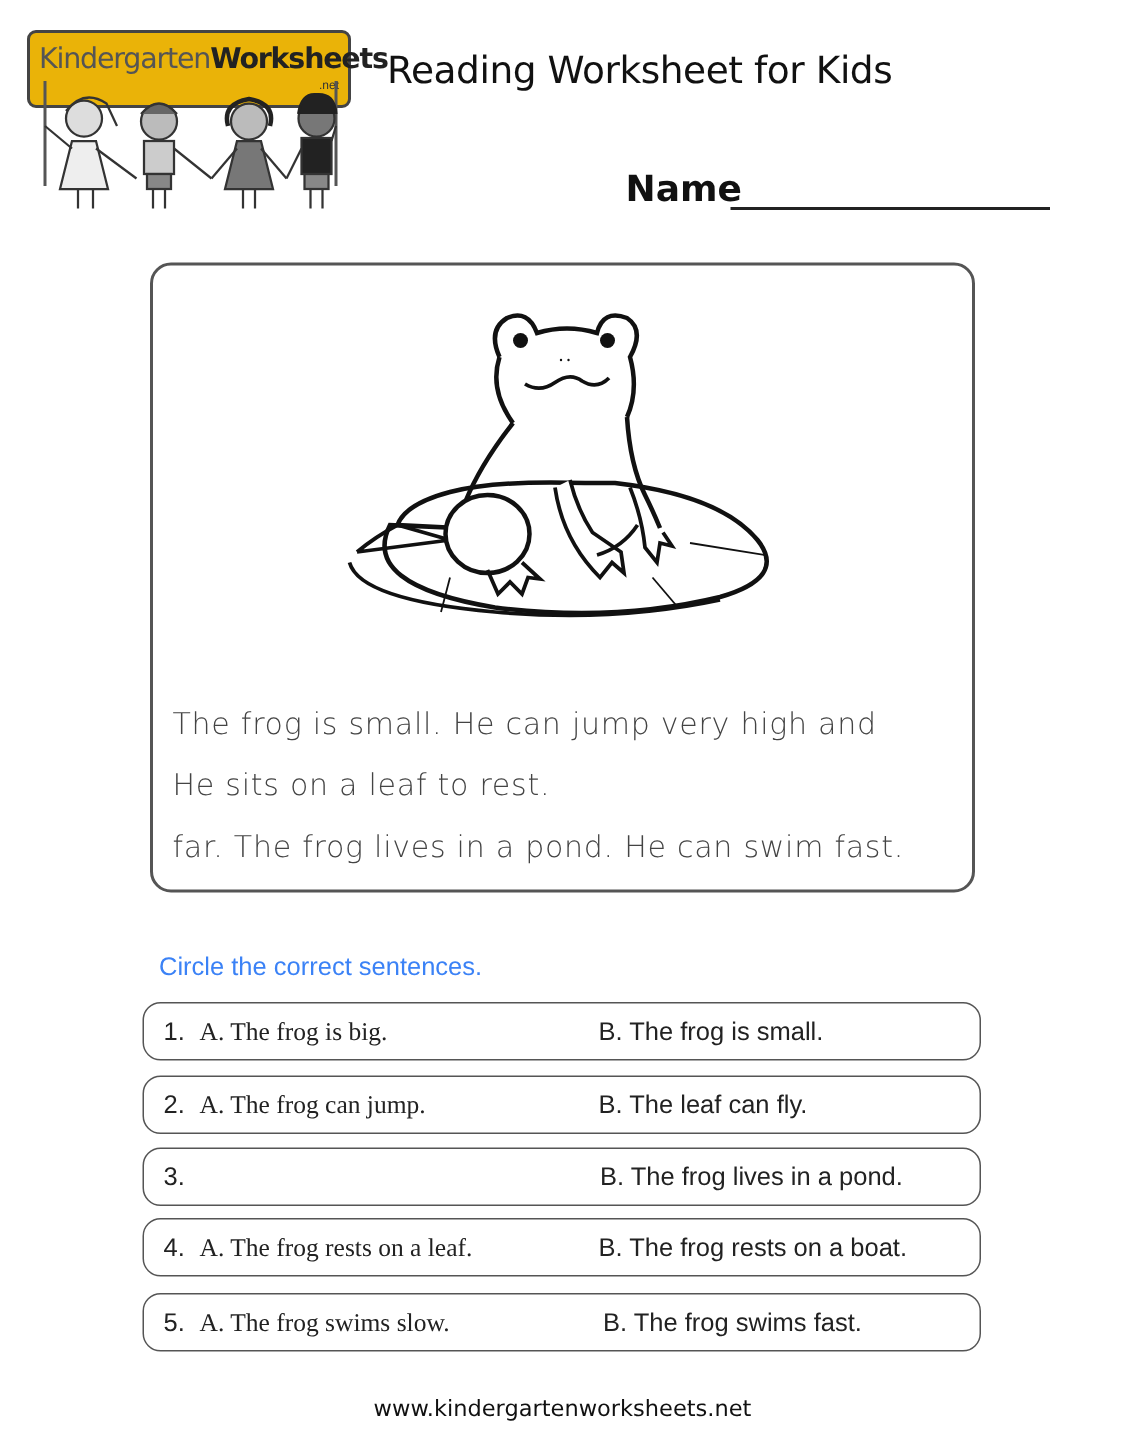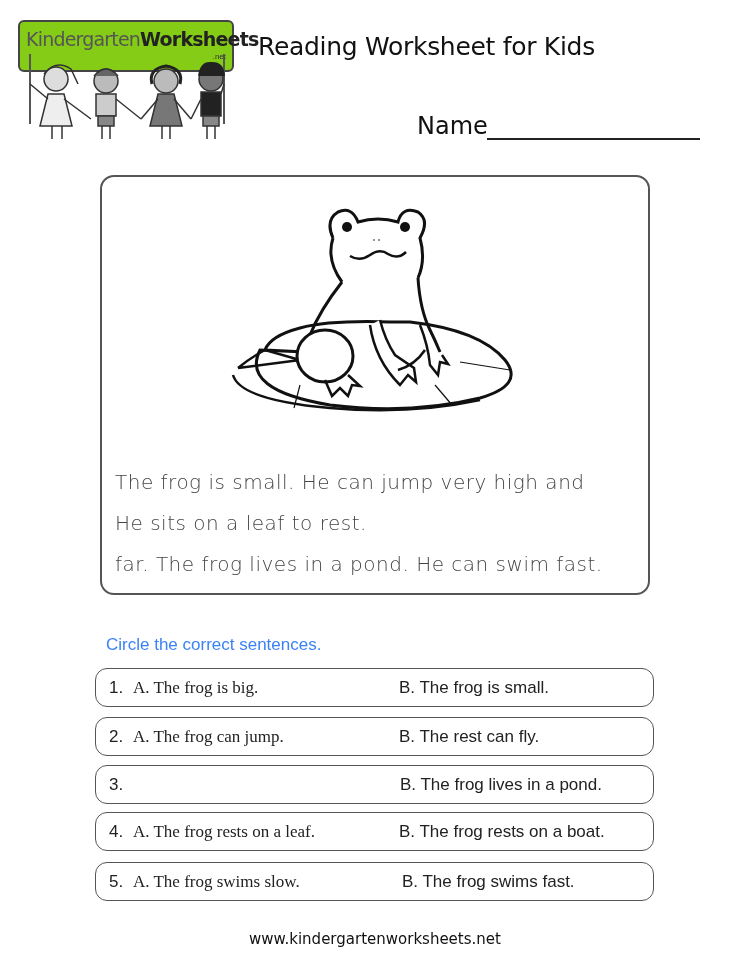--- a/index.html
+++ b/index.html
@@ -1,24 +1,24 @@
 <!DOCTYPE html>
 <html><head>
   <meta charset="utf-8">
   <style>
     html, body { margin:0; padding:0; background:#ffffff; }
     body { width:750px; height:970px; position:relative; overflow:hidden; font-family:"Liberation Sans", sans-serif; color:#222; }
     .logo { position:absolute; left:16px; top:14px; width:222px; height:130px; }
-    .logo-sign { position:absolute; left:2px; top:6px; width:216px; height:52px; border:2px solid #444; border-radius:6px; background:#84cc16; box-sizing:border-box; }
+    .logo-sign { position:absolute; left:2px; top:6px; width:216px; height:52px; border:2px solid #444; border-radius:6px; background:#eab308; box-sizing:border-box; }
     .logo-text { position:absolute; left:6px; top:6px; font-family:"DejaVu Sans", sans-serif; font-size:19px; letter-spacing:-0.8px; white-space:nowrap; color:#555; }
     .logo-text b { color:#222; }
     .logo-net { position:absolute; right:6px; top:30px; font-size:8px; color:#333; }
     .logo-kids { position:absolute; left:0; top:40px; }
     .title { position:absolute; left:258px; top:32px; font-family:"DejaVu Sans", sans-serif; font-size:25px; color:#111; letter-spacing:-0.3px; }
-    .name { position:absolute; left:417px; top:112px; font-family:"DejaVu Sans", sans-serif; font-size:24px; color:#111; }
+    .name { position:absolute; left:417px; top:112px; font-family:"DejaVu Sans", sans-serif; font-size:24px; color:#111;font-weight:bold; }
     .name-line { position:absolute; left:487px; top:138px; width:213px; border-bottom:2px solid #222; }
     .story-box { position:absolute; left:100px; top:175px; width:550px; height:420px; border:2px solid #555; border-radius:14px; box-sizing:border-box; }
     .frog { position:absolute; left:230px; top:200px; }
     .story-text { position:absolute; left:115px; top:462px; width:530px; font-family:"DejaVu Sans", sans-serif; font-weight:200; font-size:20px; line-height:41px; color:#444; letter-spacing:0.5px; }
     .story-line { display:block; white-space:nowrap; }
     .instructions { position:absolute; left:106px; top:635px; font-size:17px; color:#3b82f6; }
     .option { position:absolute; left:95px; width:559px; height:39px; border:1.6px solid #555; border-radius:12px; box-sizing:border-box; font-size:17px; color:#222; }
     .opt-num { position:absolute; left:13px; top:9px; }
     .opt-a { position:absolute; left:37px; top:9px; white-space:nowrap;font-family:Liberation Serif, serif; }
     .opt-b { position:absolute; left:303px; top:9px; white-space:nowrap; }
@@ -114,21 +114,21 @@
 <div class="instructions">Circle the correct sentences.</div>
 
 <div class="option" style="top:668px">
   <span class="opt-num">1.</span>
   <span class="opt-a">A. The frog is big.</span>
   <span class="opt-b">B. The frog is small.</span>
 </div>
 <div class="option" style="top:717px">
   <span class="opt-num">2.</span>
   <span class="opt-a">A. The frog can jump.</span>
-  <span class="opt-b">B. The rest can fly.</span>
+  <span class="opt-b">B. The leaf can fly.</span>
 </div>
 <div class="option" style="top:765px">
   <span class="opt-num">3.</span>
   <span class="opt-b" style="left:304px">B. The frog lives in a pond.</span>
 </div>
 <div class="option" style="top:812px">
   <span class="opt-num">4.</span>
   <span class="opt-a">A. The frog rests on a leaf.</span>
   <span class="opt-b">B. The frog rests on a boat.</span>
 </div>

